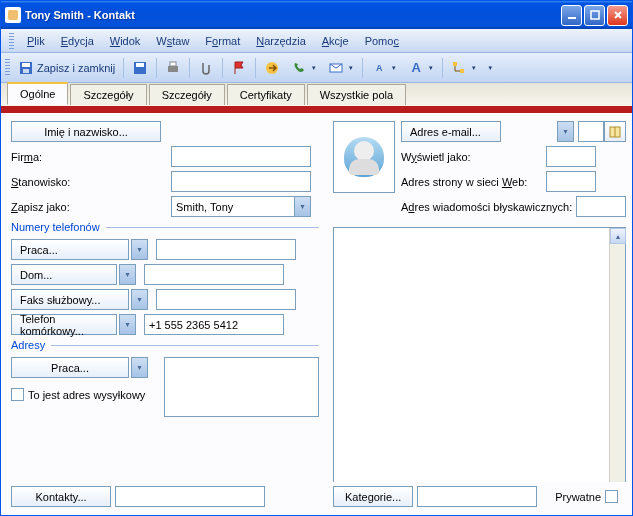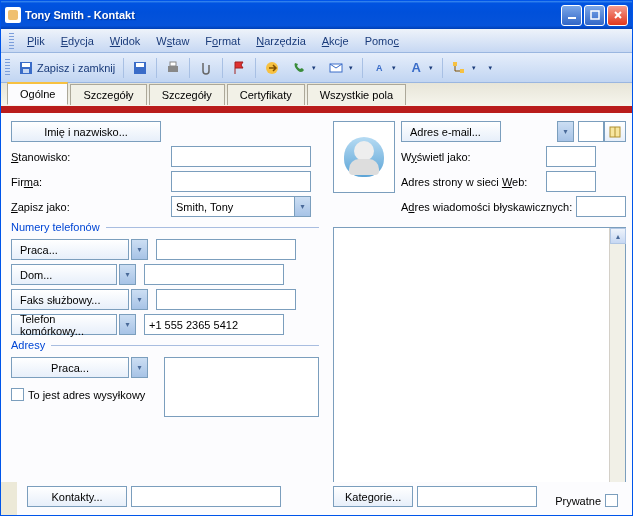--- a/index.html
+++ b/index.html
@@ -46,21 +46,21 @@
   .right-top { display:flex; margin-bottom:6px;}
   .right-fields { flex:1;}
   .right-fields .form-row .lbl { width: 145px;}
   .icon-btn { width:22px; height:21px; border:1px solid #7b9ebd; background:linear-gradient(to bottom,#fff,#e7effa); display:flex; align-items:center; justify-content:center;}
   .big-textarea { flex:1; border:1px solid #7b9ebd; background:#fff; position:relative;}
   .scrollbar { position:absolute; right:0; top:0; bottom:0; width:16px; background:#f1f0e7; border-left:1px solid #d4d0c8;}
   .scroll-btn { width:16px; height:16px; background:linear-gradient(to bottom,#eef3fa,#c7d8f3); border:1px solid #b0c6e4; font-size:8px; color:#4a6a99; display:flex; align-items:center; justify-content:center; position:absolute;}
   .scroll-btn.up{top:0;} .scroll-btn.down{bottom:0;}
   .addr-box { width:155px; height:60px; border:1px solid #7b9ebd; background:#fff;}
   .checkbox { width:13px; height:13px; border:1px solid #7b9ebd; background:#fff; margin-right:4px;}
-  .footer { padding: 4px 10px 8px 10px; display:flex; align-items:flex-end; gap:4px; background:#fcfcfe;margin-left:16px;}
+  .footer { padding: 4px 10px 8px 10px; display:flex; align-items:center; gap:4px; background:#fcfcfe;}
   .footer .txt-input { flex:1;}
   .select-combo { display:flex;border-radius:10px;}
   .select-combo .txt-input { border-right:none;}
   svg { display:block;}
 </style>
 </head>
 <body>
 
 <div class="window">
   <div class="titlebar">
@@ -202,25 +202,25 @@
   </div>
 
   <div class="tab-content">
     <div class="columns">
       <div class="left-col">
         <div class="form-row">
           <div class="fld-btn wide">Imię i nazwisko...</div>
           <div style="width:10px;"></div>
         </div>
         <div class="form-row">
+          <span class="lbl" style="width:160px;">Fir<u>m</u>a:</span>
+          <div class="txt-input" style="width:140px;"></div>
+        </div>
+        <div class="form-row">
           <span class="lbl" style="width:160px;"><u>S</u>tanowisko:</span>
-          <div class="txt-input" style="width:140px;"></div>
-        </div>
-        <div class="form-row">
-          <span class="lbl" style="width:160px;">Fir<u>m</u>a:</span>
           <div class="txt-input" style="width:140px;"></div>
         </div>
         <div class="form-row">
           <span class="lbl" style="width:160px;"><u>Z</u>apisz jako:</span>
           <div class="select-combo">
             <div class="txt-input" style="width:123px;">Smith, Tony</div>
             <div class="dd-arrow">▾</div>
           </div>
         </div>
 

